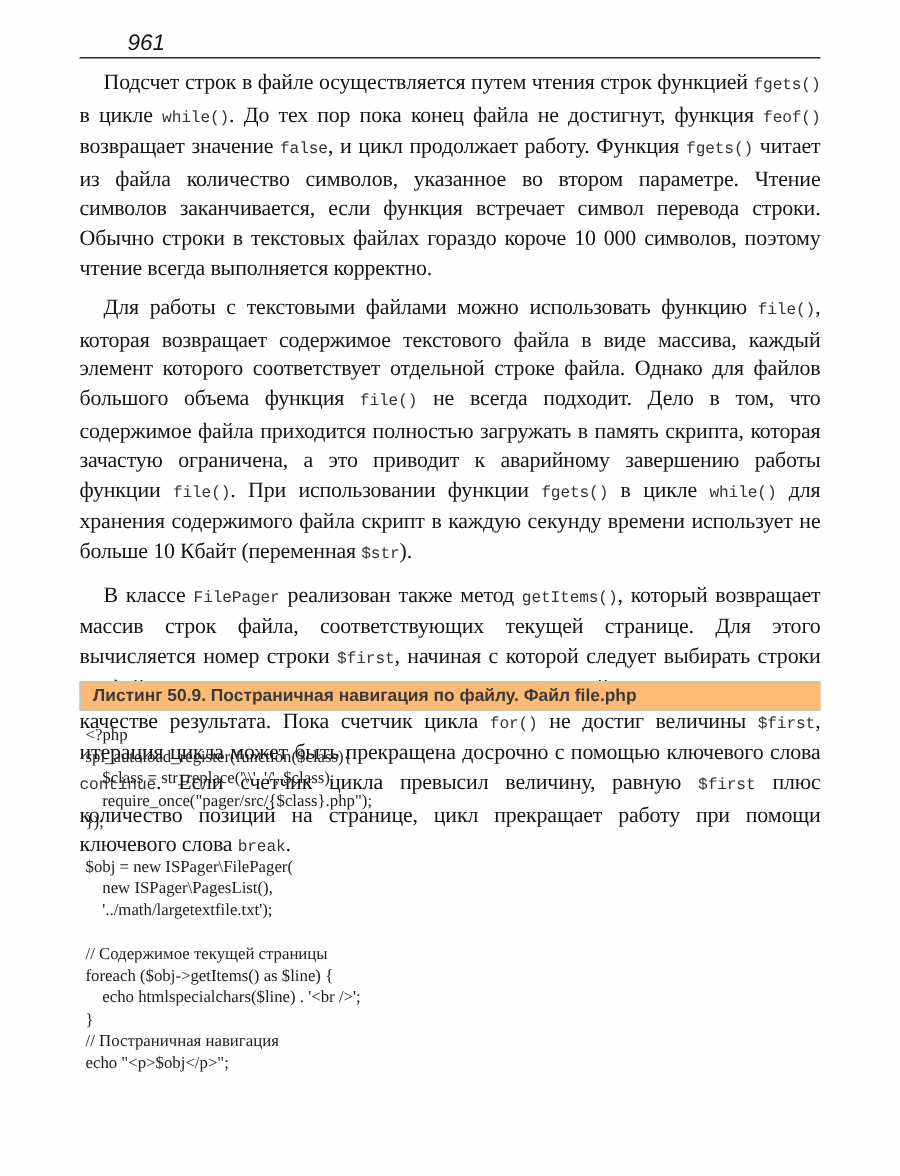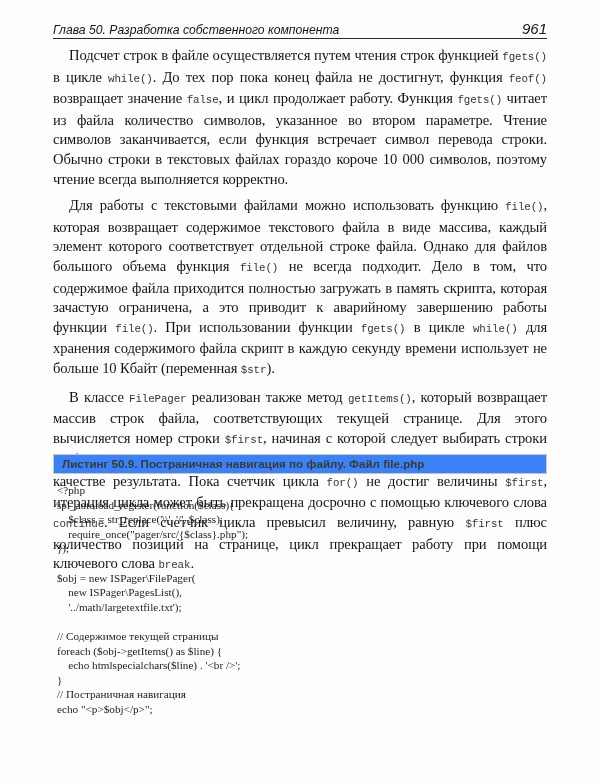--- a/index.html
+++ b/index.html
@@ -15,37 +15,36 @@
     display: flex; justify-content: space-between; align-items: flex-end; padding-bottom: 1px; box-sizing: border-box;
   }
   .running-head .pn { font-weight: normal; font-size: 15px; margin-left: 32px; }
   .body-text { position: absolute; top: 46px; left: 0; width: 494px; }
   p.para {
     margin: 0 0 7px 0; font-size: 14.6px; line-height: 19.6px; text-align: justify; text-indent: 16px;
     letter-spacing: -0.1px;
   }
   code.ic { font-family: "Liberation Mono", monospace; font-size: 10.8px; color: #333; }
   .listing-bar {
-    position: absolute; top: 454px; left: 0; width: 494px; height: 20px; background: #3b82f6;
+    position: absolute; top: 454px; left: 0; width: 494px; height: 20px; background: #fdba74;
     border: 1px solid #c6c6c6; box-sizing: border-box;
     font-family: "Liberation Sans", sans-serif; font-weight: bold; font-size: 11.6px; color: #3a3a3a;
     line-height: 18px; padding-left: 8px;
   }
   pre.code {
     position: absolute; top: 483px; left: 4px; margin: 0;
     font-family: Liberation Serif, serif; font-size: 11.2px; line-height: 14.6px; color: #1c1c1c;
     white-space: pre;
   }
 </style>
 </head>
 <body>
 
 <div class="page">
   <div class="running-head">
-    <span>Глава 50. Разработка собственного компонента</span>
     <span class="pn">961</span>
   </div>
 
   <div class="body-text">
     <p class="para">Подсчет строк в файле осуществляется путем чтения строк функцией <code class="ic">fgets()</code> в цикле <code class="ic">while()</code>. До тех пор пока конец файла не достигнут, функция <code class="ic">feof()</code> возвращает значение <code class="ic">false</code>, и цикл продолжает работу. Функция <code class="ic">fgets()</code> читает из файла количество символов, указанное во втором параметре. Чтение символов заканчивается, если функция встречает символ перевода строки. Обычно строки в текстовых файлах гораздо короче 10 000 символов, поэтому чтение всегда выполняется корректно.</p>
     <p class="para">Для работы с текстовыми файлами можно использовать функцию <code class="ic">file()</code>, которая возвращает содержимое текстового файла в виде массива, каждый элемент которого соответствует отдельной строке файла. Однако для файлов большого объема функция <code class="ic">file()</code> не всегда подходит. Дело в том, что содержимое файла приходится полностью загружать в память скрипта, которая зачастую ограничена, а это приводит к аварийному завершению работы функции <code class="ic">file()</code>. При использовании функции <code class="ic">fgets()</code> в цикле <code class="ic">while()</code> для хранения содержимого файла скрипт в каждую секунду времени использует не больше 10 Кбайт (переменная <code class="ic">$str</code>).</p>
     <p class="para">В классе <code class="ic">FilePager</code> реализован также метод <code class="ic">getItems()</code>, который возвращает массив строк файла, соответствующих текущей странице. Для этого вычисляется номер строки <code class="ic">$first</code>, начиная с которой следует выбирать строки из файла и помещать их в массив <code class="ic">$arr</code>, возвращаемый методом <code class="ic">getItems()</code> в качестве результата. Пока счетчик цикла <code class="ic">for()</code> не достиг величины <code class="ic">$first</code>, итерация цикла может быть прекращена досрочно с помощью ключевого слова <code class="ic">continue</code>. Если счетчик цикла превысил величину, равную <code class="ic">$first</code> плюс количество позиций на странице, цикл прекращает работу при помощи ключевого слова <code class="ic">break</code>.</p>
   </div>
 
   <div class="listing-bar">Листинг 50.9. Постраничная навигация по файлу. Файл file.php</div>

